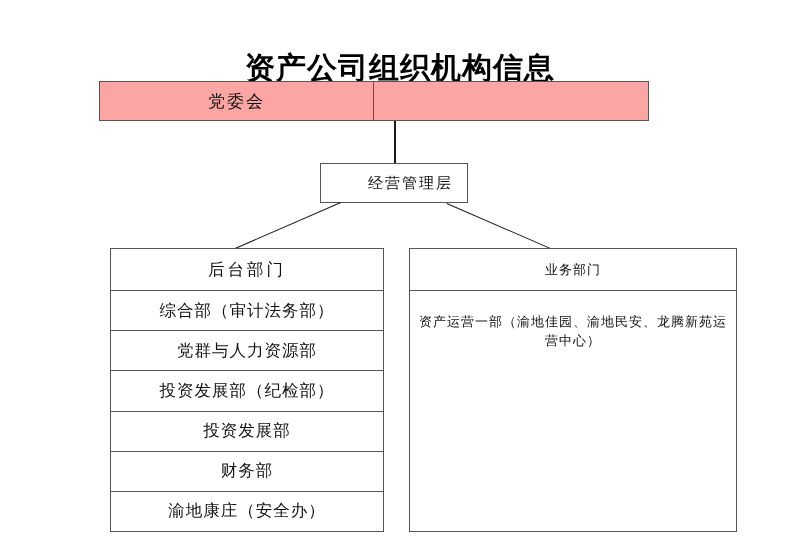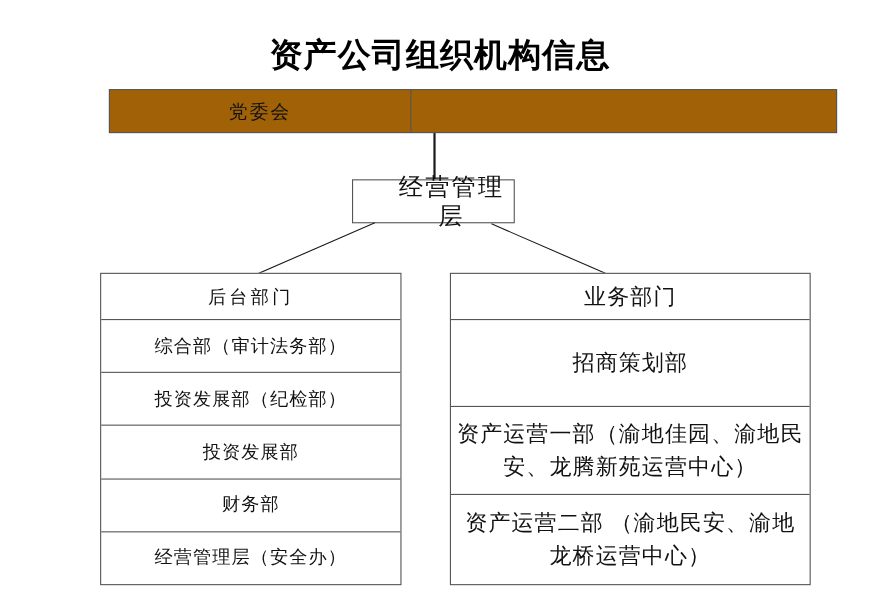--- a/index.html
+++ b/index.html
@@ -15,21 +15,21 @@
     position: relative;
     width: 800px;
     height: 555px;
     background: #ffffff;
     overflow: hidden;
   }
   
   .chart-title {
     position: absolute;
     left: 0;
-    top: 36px;
+    top: 53px;
     width: 800px;
     text-align: center;
     font-size: 30px;
     font-weight: bold;
     letter-spacing: 1px;
     line-height: 1;
     color: #000000;
   }
   
   .node-box {
@@ -44,26 +44,26 @@
     font-size: 17px;
     line-height: 1.25;
     letter-spacing: 1px;
     color: #111111;
   }
   
   #top-row {
     position: absolute;
     left: 99px;
     top: 81px;
-    width: 662px;
+    width: 550px;
     height: 40px;
     box-sizing: border-box;
     border: 1px solid #555555;
     display: flex;
-    background: #a16207;
+    background: #fca5a5;
   }
   #top-row .cell {
     display: flex;
     align-items: center;
     justify-content: center;
     font-size: 17px;
     letter-spacing: 2px;
     color: #111111;
   }
   #cell-party {
@@ -73,35 +73,35 @@
   }
   #cell-board {
     flex: 1;
   }
   
   #mgmt-box {
     left: 320px;
     top: 163px;
     width: 148px;
     height: 40px;
-    font-size: 22px;
+    font-size: 15px;
     letter-spacing: 2px;
     padding-left: 33px;
   }
   
   .col-table {
     position: absolute;
     box-sizing: border-box;
     border: 1px solid #555555;
     background: #ffffff;
     display: flex;
     flex-direction: column;
   }
   #left-table {
-    left: 91px;
+    left: 110px;
     top: 248px;
     width: 274px;
     height: 284px;
   }
   #right-table {
     left: 409px;
     top: 248px;
     width: 328px;
     height: 284px;
   }
@@ -121,21 +121,21 @@
   }
   .col-row.header {
     font-size: 17px;
     letter-spacing: 3px;
   }
   
   #left-table .col-row { font-size: 16.5px; }
   #left-table .col-row.header { flex: 0 0 42px; }
   #left-table .col-row.item   { flex: 1 1 0; }
   
-  #right-table .col-row { font-size: 20px; line-height: 1.5; }
+  #right-table .col-row { font-size: 13px; line-height: 1.5; }
   #right-table .r-header { flex: 0 0 42px; }
   #right-table .r-one    { flex: 0 0 79px; }
   #right-table .r-two    { flex: 0 0 80px; }
   #right-table .r-three  { flex: 1 1 0; }
   
   .line {
     position: absolute;
     background: #1a1a1a;
   }
   #line-board-down {
@@ -165,26 +165,25 @@
   <div class="line" id="line-board-down"></div>
 
   <div class="node-box" id="mgmt-box">经营管理层</div>
 
   <div class="diag" id="diag-left" style="left:341px; top:203px; width:122px; transform: rotate(156.5deg);"></div>
   <div class="diag" id="diag-right" style="left:447px; top:203px; width:122px; transform: rotate(23.5deg);"></div>
 
   <div class="col-table" id="left-table">
     <div class="col-row header">后台部门</div>
     <div class="col-row item">综合部（审计法务部）</div>
+    <div class="col-row item">党群与人力资源部</div>
     <div class="col-row item">投资发展部（纪检部）</div>
     <div class="col-row item">投资发展部</div>
     <div class="col-row item">财务部</div>
-    <div class="col-row item">经营管理层（安全办）</div>
+    <div class="col-row item">渝地康庄（安全办）</div>
   </div>
 
   <div class="col-table" id="right-table">
     <div class="col-row r-header">业务部门</div>
-    <div class="col-row r-one">招商策划部</div>
     <div class="col-row r-two">资产运营一部（渝地佳园、渝地民安、龙腾新苑运营中心）</div>
-    <div class="col-row r-three">资产运营二部 （渝地民安、渝地龙桥运营中心）</div>
   </div>
 
 </div>
 
 </body></html>

